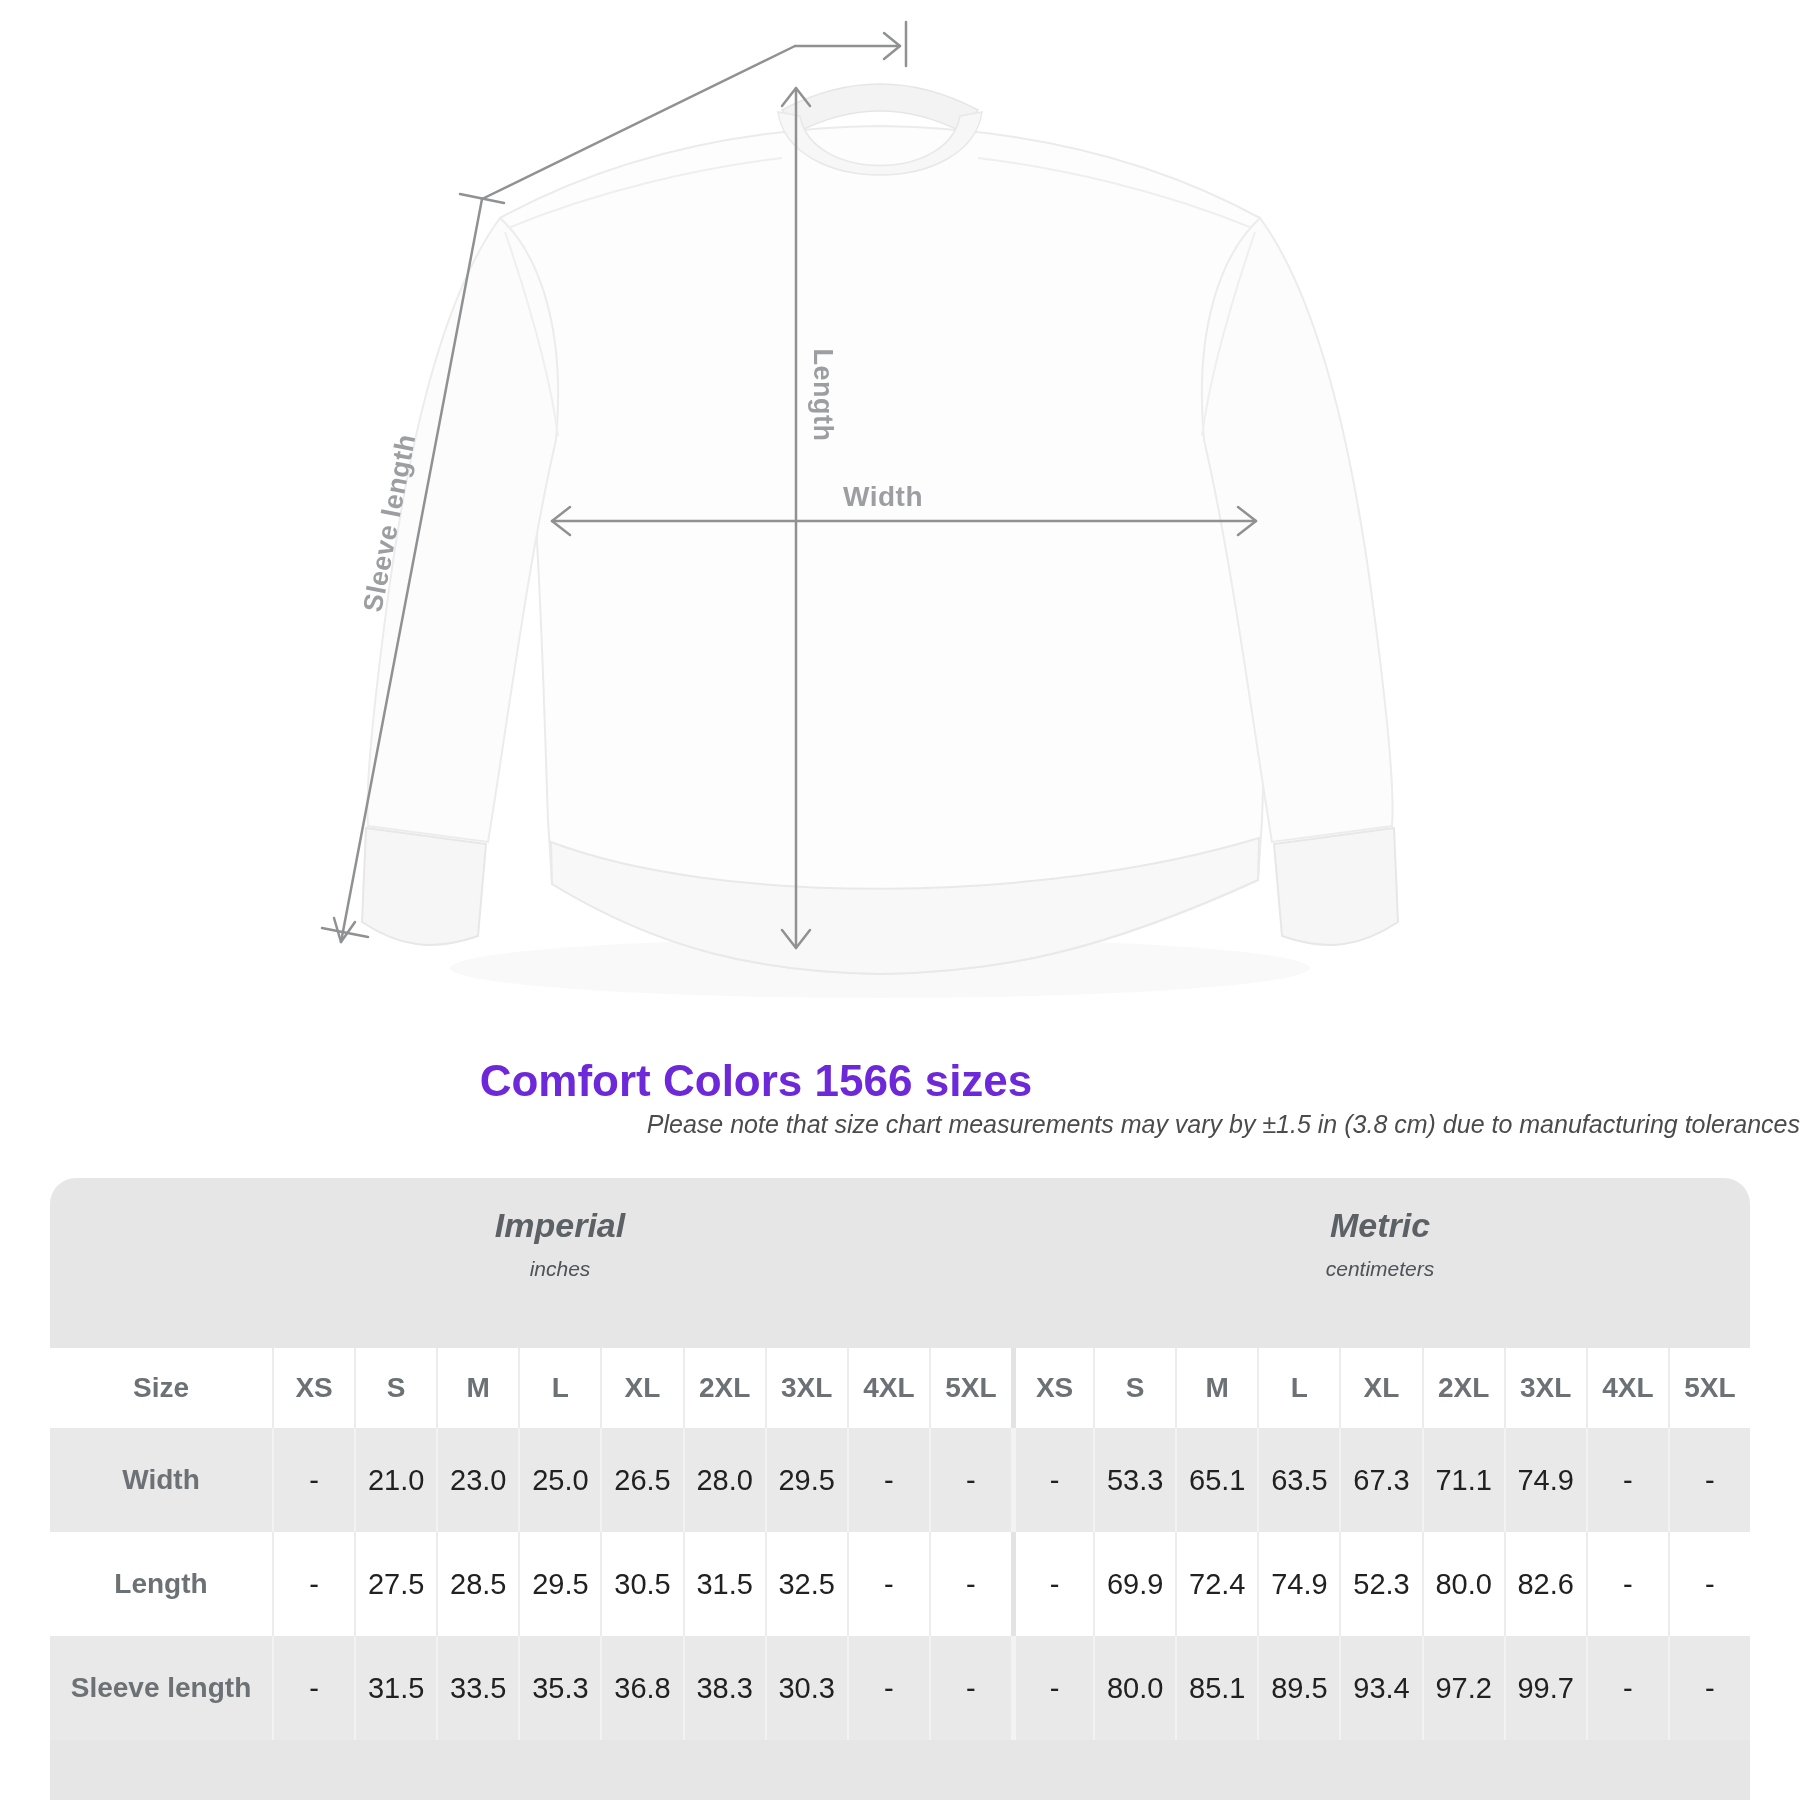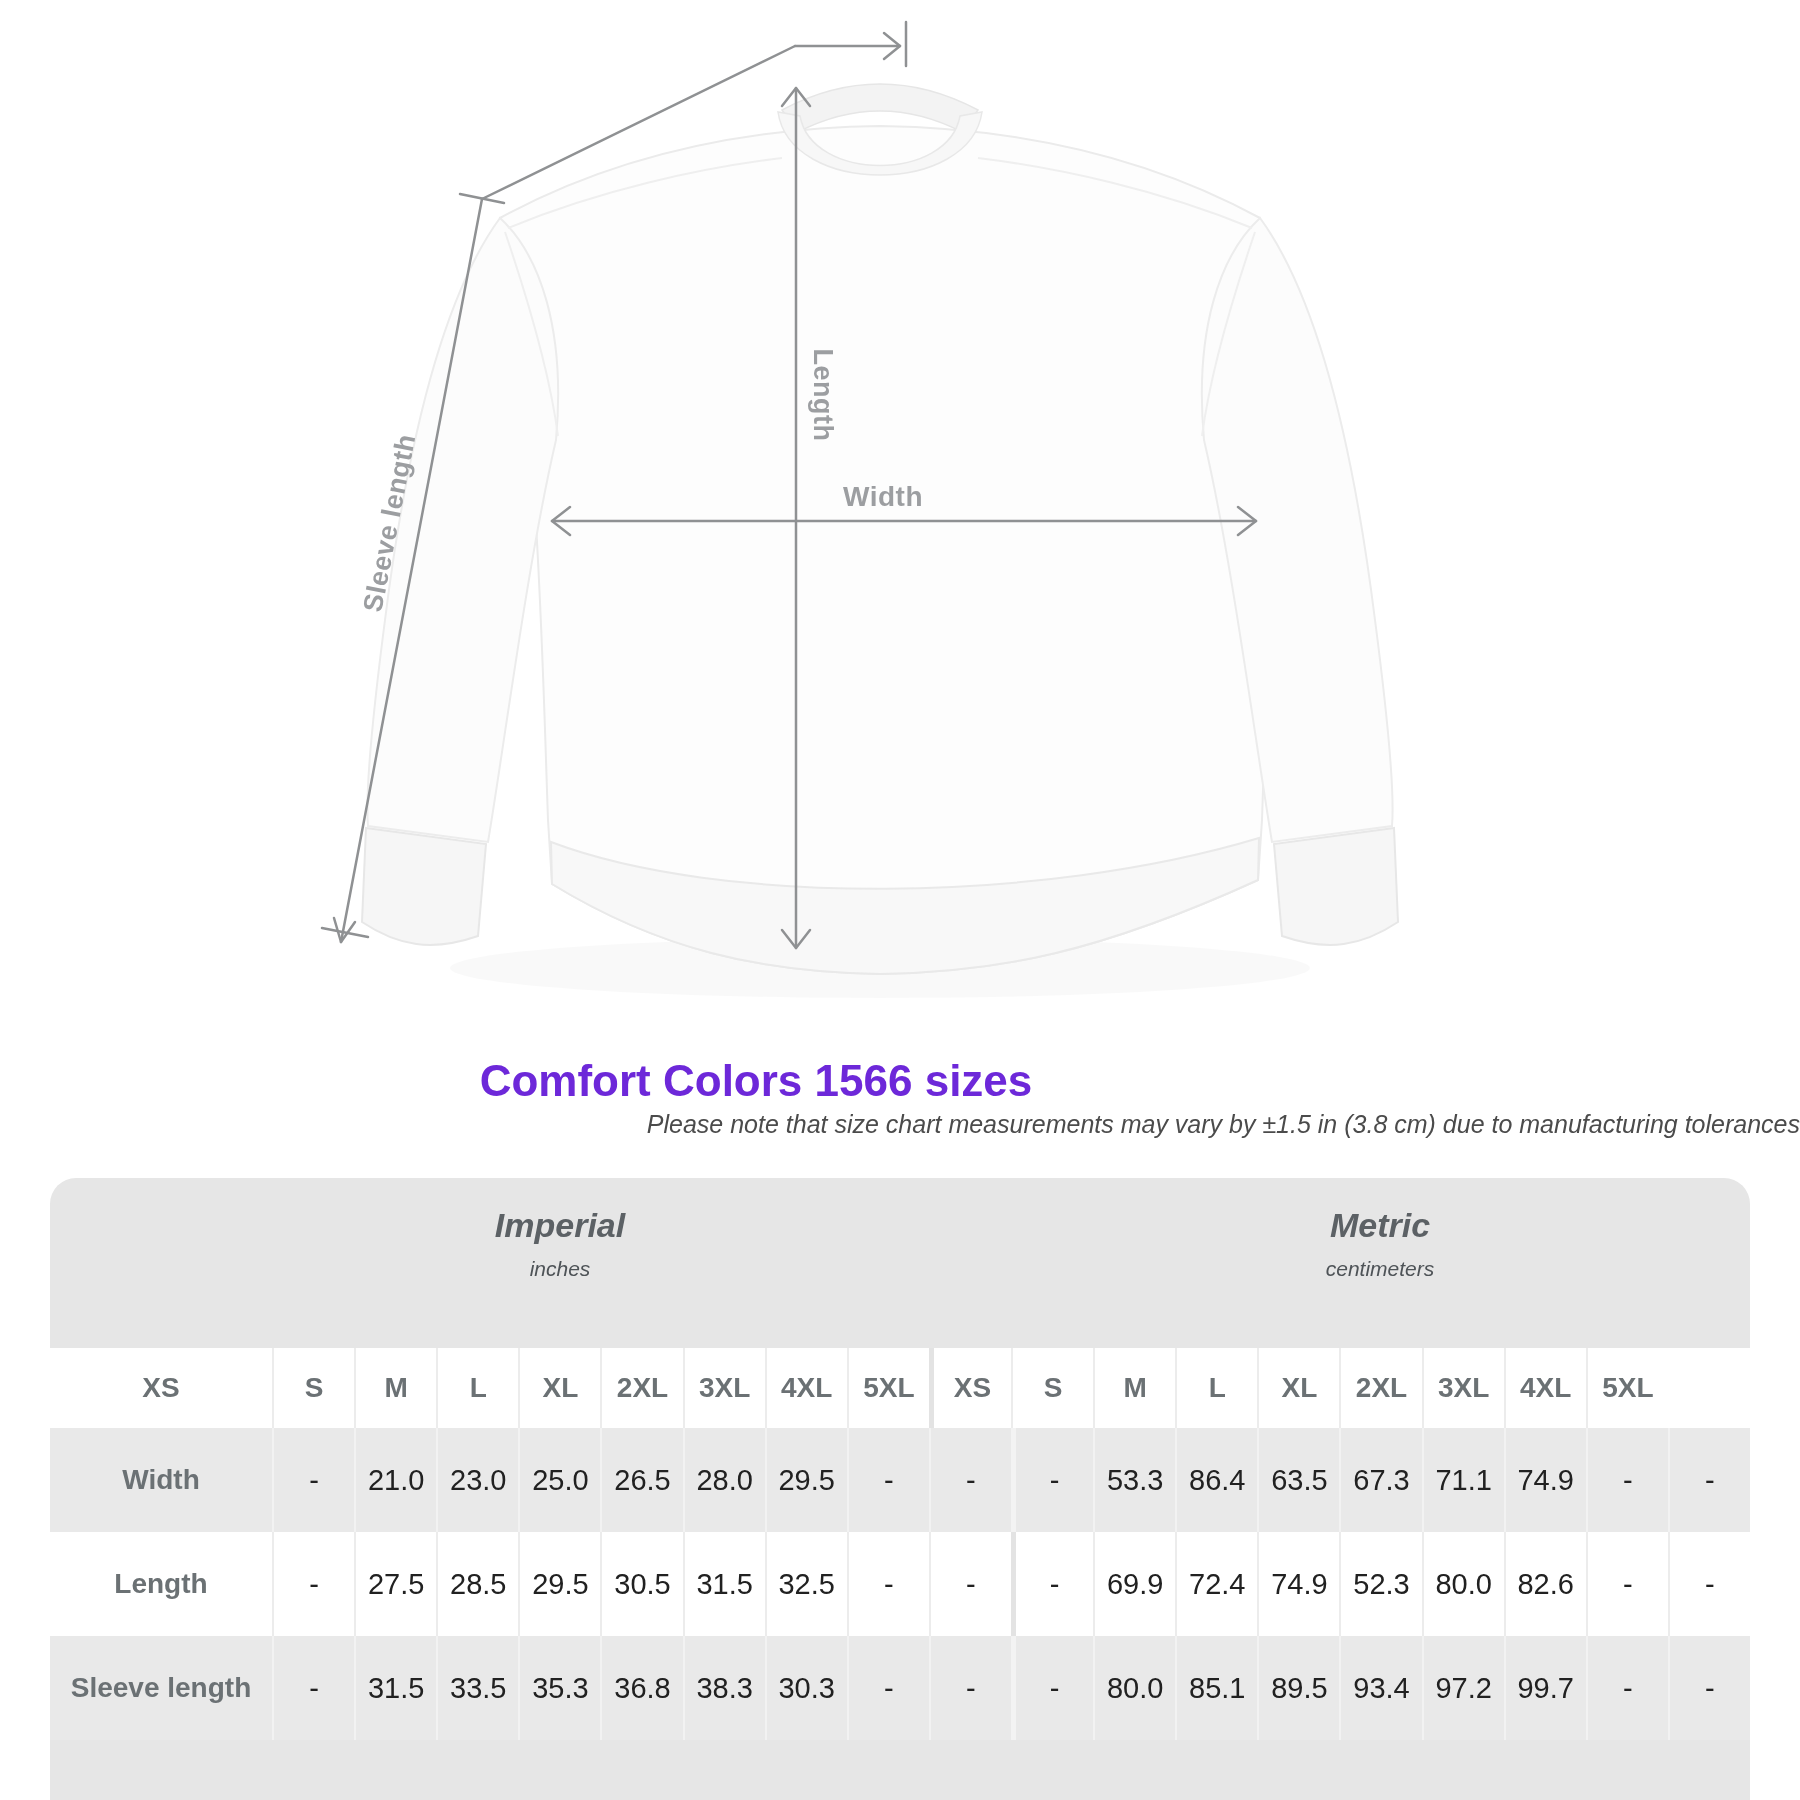--- a/index.html
+++ b/index.html
@@ -157,20 +157,21 @@
         <div class="unit-name">Imperial</div>
         <div class="unit-sub">inches</div>
       </div>
       <div class="unit unit-metric">
         <div class="unit-name">Metric</div>
         <div class="unit-sub">centimeters</div>
       </div>
     </div>
 
     <div class="trow size-row">
+      <div class="cell hdr">Size</div>
       <div class="cell hdr">XS</div>
       <div class="cell hdr">S</div>
       <div class="cell hdr">M</div>
       <div class="cell hdr">L</div>
       <div class="cell hdr">XL</div>
       <div class="cell hdr">2XL</div>
       <div class="cell hdr">3XL</div>
       <div class="cell hdr">4XL</div>
       <div class="cell hdr">5XL</div>
       <div class="cell hdr mstart">XS</div>
@@ -190,21 +191,21 @@
       <div class="cell val">21.0</div>
       <div class="cell val">23.0</div>
       <div class="cell val">25.0</div>
       <div class="cell val">26.5</div>
       <div class="cell val">28.0</div>
       <div class="cell val">29.5</div>
       <div class="cell val">-</div>
       <div class="cell val">-</div>
       <div class="cell val mstart">-</div>
       <div class="cell val">53.3</div>
-      <div class="cell val">86.4</div>
+      <div class="cell val">65.1</div>
       <div class="cell val">63.5</div>
       <div class="cell val">67.3</div>
       <div class="cell val">71.1</div>
       <div class="cell val">74.9</div>
       <div class="cell val">-</div>
       <div class="cell val">-</div>
     </div>
 
     <div class="trow data-row row-white">
       <div class="cell hdr">Length</div>

